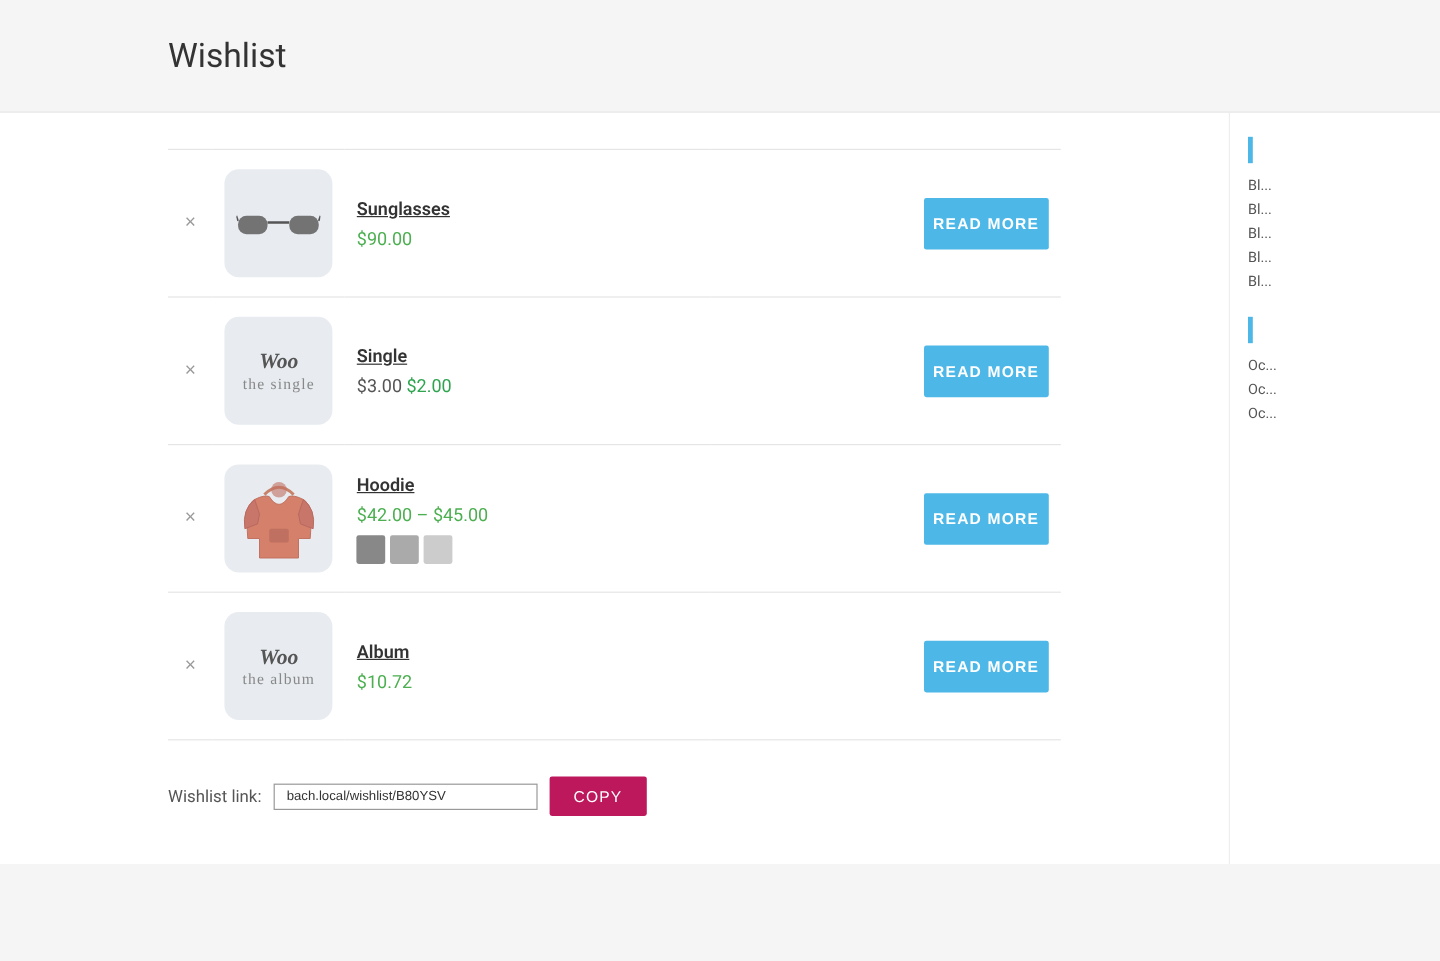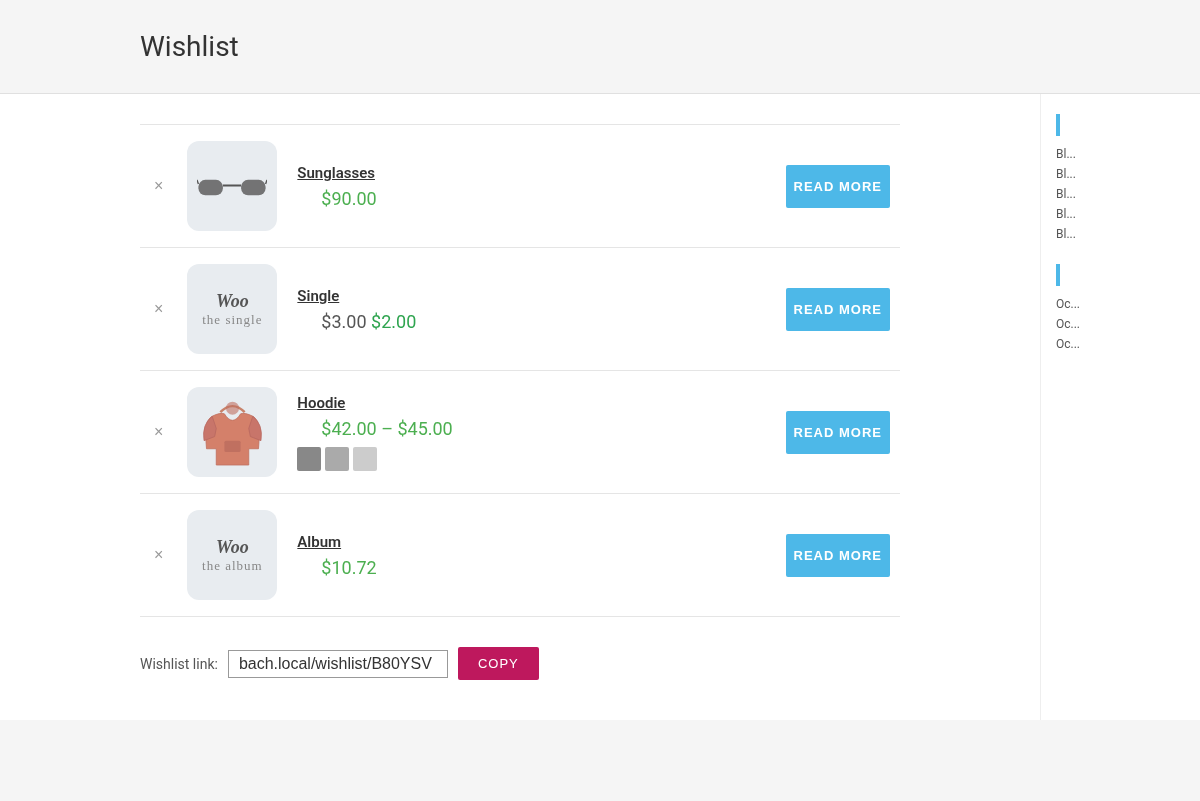--- a/index.html
+++ b/index.html
@@ -26,21 +26,21 @@
       background: #fff;
     }
 
     .content-area {
       flex: 1;
       padding: 30px 140px 40px;
       background: #fff;
     }
 
     .sidebar {
-      width: 160px;
+      width: 176px;
       padding: 20px 15px;
       border-left: 1px solid #eee;
       background: #fff;
     }
 
     .wishlist-table {
       width: 100%;
       border-collapse: collapse;
     }
 
@@ -96,23 +96,22 @@
     .product-name {
       font-size: 15px;
       font-weight: 600;
       color: #333;
       text-decoration: underline;
       display: block;
       margin-bottom: 6px;
     }
 
     .product-price {
-      font-size: 18px;
+      font-size: 15px;
       color: #333;
-      margin-left: 24px;
     }
 
     .price-original {
       color: #555;
     }
 
     .price-sale {
       color: #2ea44f;
     }
 
@@ -163,21 +162,21 @@
 
     .wishlist-link-label {
       font-size: 14px;
       color: #555;
       white-space: nowrap;
     }
 
     .wishlist-link-input {
       border: 1px solid #999;
       padding: 4px 10px;
-      font-size: 16px;
+      font-size: 11px;
       color: #333;
       width: 220px;
     }
 
     .copy-btn {
       background: #be185d;
       color: #fff;
       border: none;
       padding: 9px 20px;
       font-size: 13px;

